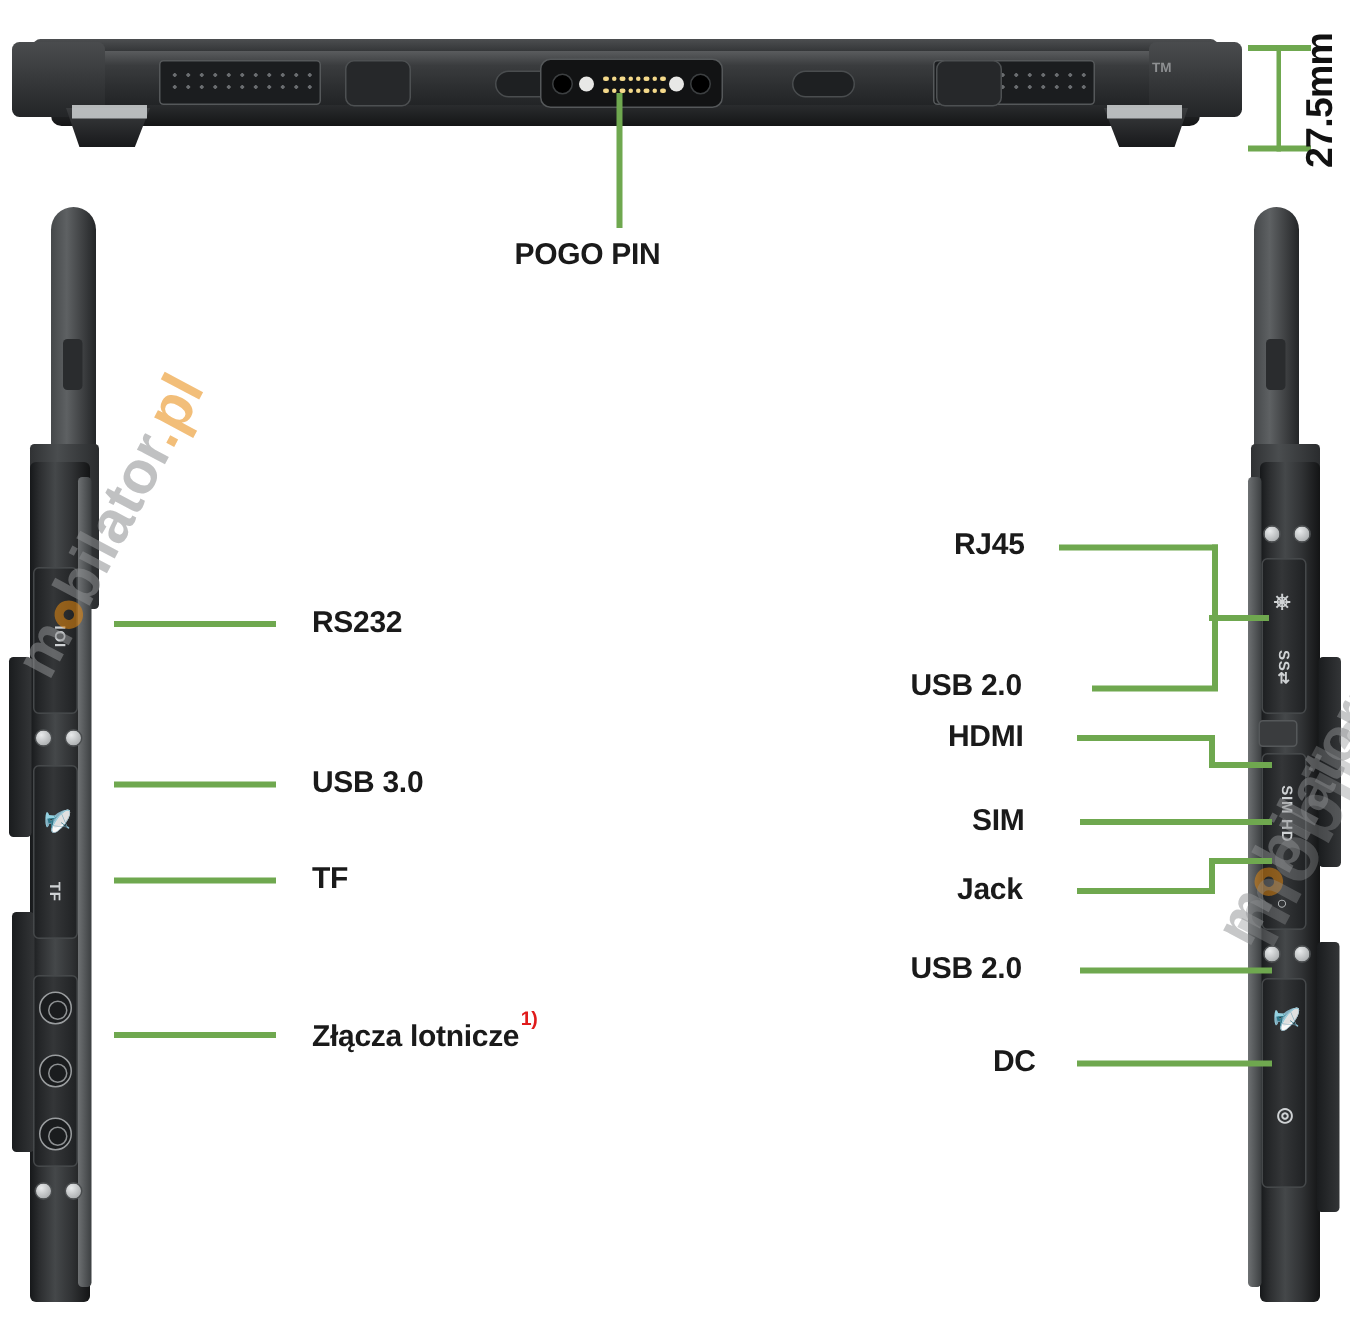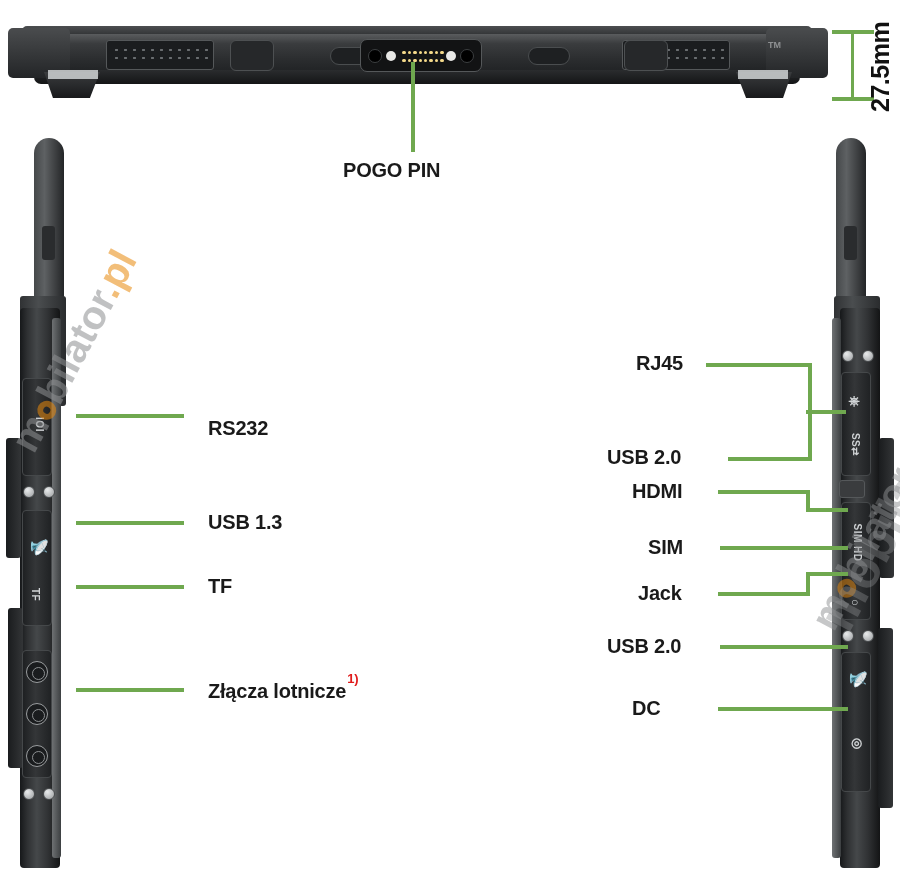--- a/index.html
+++ b/index.html
@@ -332,24 +332,24 @@
         <i></i>
         <i></i>
       </div>
 
     <div class="wm" style="left:-4px; top:300px; font-size:40px; transform:rotate(-62deg); transform-origin:left top; opacity:.55;">
       <span class="g">m</span><span class="ring" style="width:19px;height:19px;border-width:6px;"></span><span class="g">bilator</span><span class="o">.pl</span>
     </div>
   </div>
 
   <div class="leader lh" style="left:76px; top:414px; width:108px;"></div>
-  <div class="lbl" style="left:208px; top:418px;text-align:center;">RS232</div>
+  <div class="lbl" style="left:208px; top:405px;text-align:center;">RS232</div>
 
   <div class="leader lh" style="left:76px; top:521px; width:108px;"></div>
-  <div class="lbl" style="left:208px; top:512px;">USB 1.3</div>
+  <div class="lbl" style="left:208px; top:512px;">USB 3.0</div>
 
   <div class="leader lh" style="left:76px; top:585px; width:108px;"></div>
   <div class="lbl" style="left:208px; top:576px;">TF</div>
 
   <div class="leader lh" style="left:76px; top:688px; width:108px;"></div>
   <div class="lbl" style="left:208px; top:679px;"><span>Złącza lotnicze</span><span class="sup">1)</span></div>
 
   <div class="side" id="dev-right" style="left:794px; top:138px; width:100px; height:748px;">
 
     <div class="sd-handle" style="left:42px;"></div>
@@ -410,19 +410,19 @@
 
   <div class="leader lh" style="left:718px; top:592px; width:92px;"></div>
   <div class="leader lv" style="left:806px; top:572px; height:24px;"></div>
   <div class="leader lh" style="left:806px; top:572px; width:42px;"></div>
   <div class="lbl r" style="left:638px; top:583px;">Jack</div>
 
   <div class="leader lh" style="left:720px; top:645px; width:128px;"></div>
   <div class="lbl r" style="left:607px; top:636px;">USB 2.0</div>
 
   <div class="leader lh" style="left:718px; top:707px; width:130px;"></div>
-  <div class="lbl r" style="left:632px; top:698px;">DC</div>
+  <div class="lbl r" style="left:662px; top:698px;">DC</div>
 
   <div class="wm" style="left:806px; top:612px; font-size:52px; transform:rotate(-62deg); transform-origin:left top; opacity:.38;">
     <span class="g">mobilator</span>
   </div>
 
 </div>
 
 </body></html>

